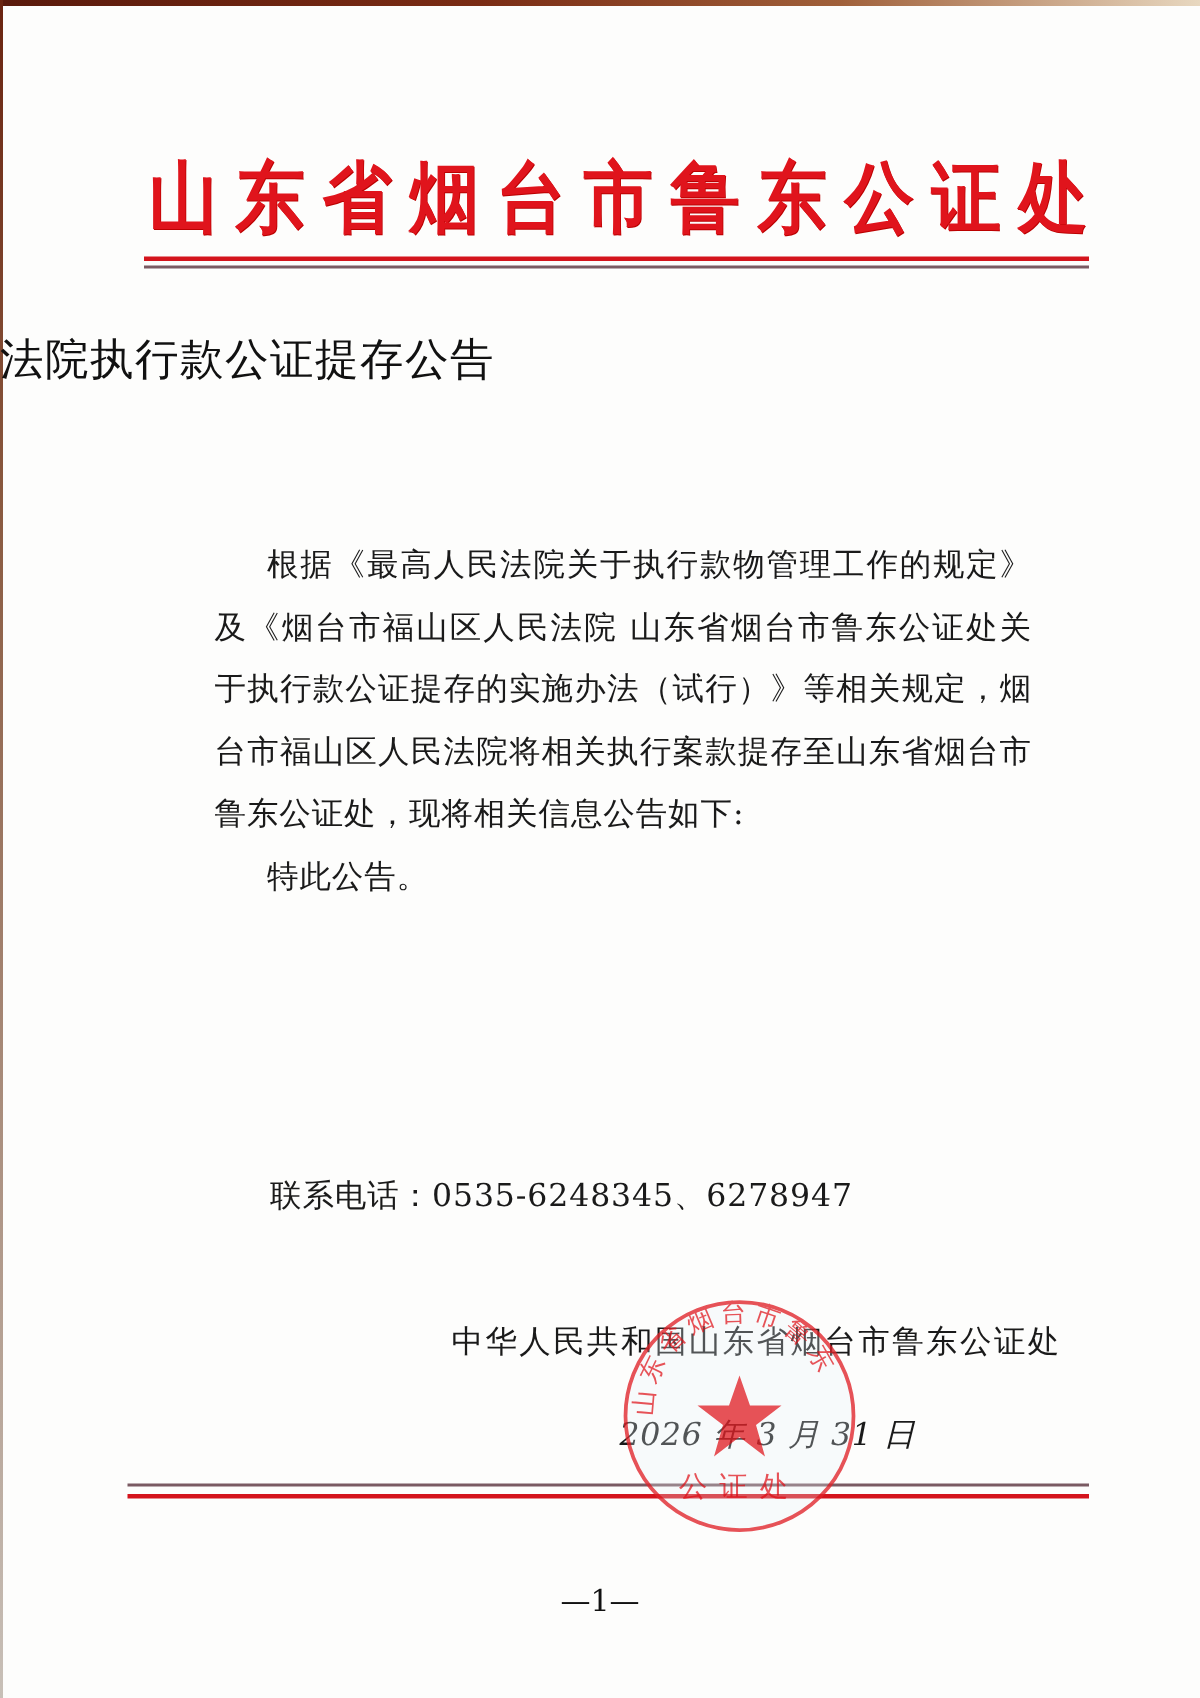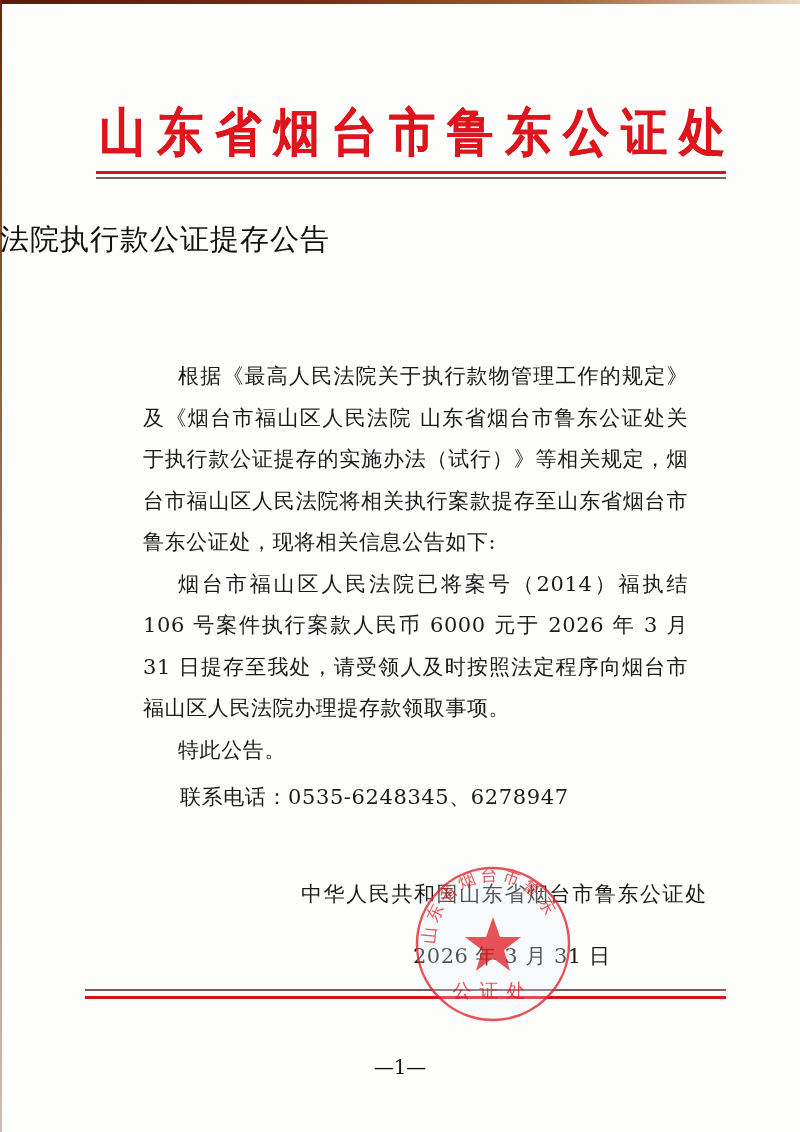--- a/index.html
+++ b/index.html
@@ -43,21 +43,21 @@
     margin-top: 40px;
   }
   .body p { margin: 0; }
   .indent { text-indent: 35px; }
   .contact { position: absolute; left: 180px; top: 772px; font-size: 21px; letter-spacing: 0.6px; margin-top: 11px; }
 
   .signature {
     position: absolute; left: 301px; top: 880px; font-size: 21px; letter-spacing: 1.6px;
   }
   .sign-date {
-    position: absolute; left: 413px; top: 942px; font-size: 21px; letter-spacing: 0.5px;
+    position: absolute; left: 413px; top: 942px; font-size: 21px; letter-spacing: 0.5px; font-style: italic;
   }
 
   .rule-grey-bottom { position: absolute; left: 85px; top: 989px; width: 641px; height: 2px; background: #7a5a62; }
   .rule-red-bottom { position: absolute; left: 85px; top: 996px; width: 641px; height: 3px; background: #d4141c; }
 
   .seal {
     position: absolute; left: 414px; top: 865px; width: 158px; height: 158px;
     pointer-events: none; opacity: 0.78;
   }
 
@@ -85,21 +85,20 @@
   <span>证</span>
   <span>处</span>
 </div>
 <div class="rule-red-top"></div>
 <div class="rule-grey-top"></div>
 
 <div class="doc-title">法院执行款公证提存公告</div>
 
 <div class="body">
   <p class="indent">根据《最高人民法院关于执行款物管理工作的规定》及《烟台市福山区人民法院 山东省烟台市鲁东公证处关于执行款公证提存的实施办法（试行）》等相关规定，烟台市福山区人民法院将相关执行案款提存至山东省烟台市鲁东公证处，现将相关信息公告如下:</p>
-  <p class="indent">烟台市福山区人民法院已将案号（2014）福执结 106 号案件执行案款人民币 6000 元于 2026 年 3 月 31 日提存至我处，请受领人及时按照法定程序向烟台市福山区人民法院办理提存款领取事项。</p>
   <p class="indent">特此公告。</p>
 </div>
 
 <div class="contact">联系电话：0535-6248345、6278947</div>
 
 <div class="signature">中华人民共和国山东省烟台市鲁东公证处</div>
 <div class="sign-date">2026 年 3 月 31 日</div>
 
 <div class="rule-grey-bottom"></div>
 <div class="rule-red-bottom"></div>

